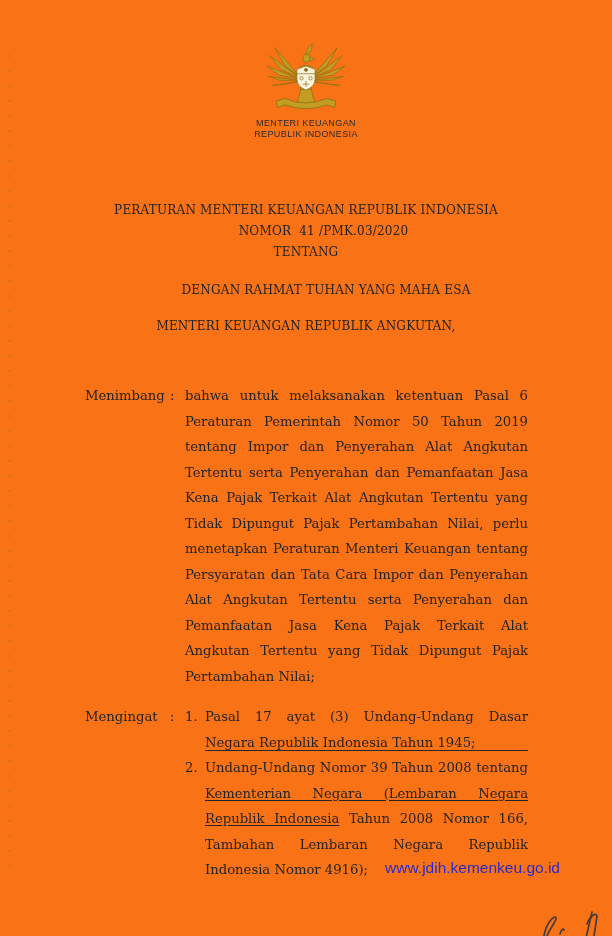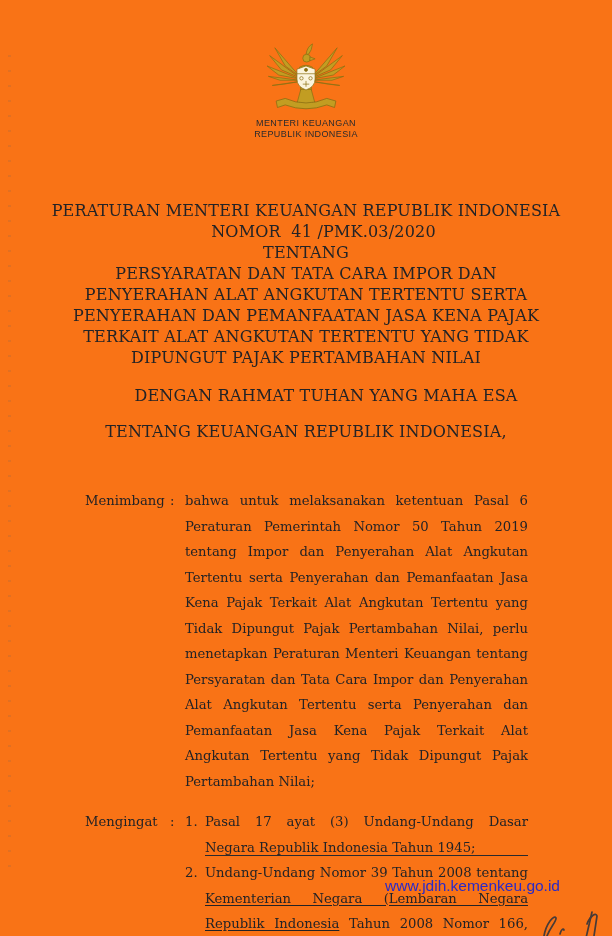--- a/index.html
+++ b/index.html
@@ -37,21 +37,21 @@
   }
   .salinan {
     font-size: 12px;
     font-weight: bold;
     letter-spacing: .8px;
     margin-top: 11px;
   }
   .title-block {
     margin-top: 60px;
     text-align: center;
-    font-size: 16px;
+    font-size: 12px;
     line-height: 21px;
     letter-spacing: .2px;
   }
   .num-line { white-space: pre-wrap; padding-left: 35px; }
   .subject { width: 502px; margin: 0 auto; }
   .invocation { margin-top: 17px; padding-left: 40px; }
   .authority { margin-top: 15px; }
   .clause {
     display: flex;
     padding-left: 85px;
@@ -70,21 +70,21 @@
   .m-text { flex: 1; text-align: justify; position: relative; }
   .m-text.full-rule::after {
     content: "";
     position: absolute;
     left: 0; right: 0; bottom: 4px;
     border-bottom: 1.3px solid #2a2a2e;
   }
   .u { text-decoration: underline; text-underline-offset: 2px; }
   .footer-link {
     position: absolute;
-    top: 877px;
+    top: 859px;
     right: 52px;
     font-family: "Liberation Sans", "DejaVu Sans", sans-serif;
     font-size: 15.5px;
     text-decoration: none;
     cursor: pointer;
   }
   .initials {
     position: absolute;
     right: 6px;
     bottom: -6px;
@@ -133,23 +133,22 @@
     <div class="ministry">
       <div>MENTERI KEUANGAN</div>
       <div>REPUBLIK INDONESIA</div>
     </div>
   </div>
 
   <div class="title-block">
     <div>PERATURAN MENTERI KEUANGAN REPUBLIK INDONESIA</div>
     <div class="num-line">NOMOR  41 /PMK.03/2020</div>
     <div>TENTANG</div>
-    <div class="subject">PERSYARATAN DAN TATA CARA IMPOR DAN PENYERAHAN ALAT ANGKUTAN TERTENTU SERTA PENYERAHAN DAN PEMANFAATAN JASA KENA PAJAK TERKAIT ALAT ANGKUTAN TERTENTU YANG TIDAK DIPUNGUT PAJAK PERTAMBAHAN NILAI</div>
     <div class="invocation">DENGAN RAHMAT TUHAN YANG MAHA ESA</div>
-    <div class="authority">TENTANG KEUANGAN REPUBLIK INDONESIA,</div>
+    <div class="authority">MENTERI KEUANGAN REPUBLIK ANGKUTAN,</div>
   </div>
 
   <div class="clause first">
     <div class="clause-label">Menimbang</div>
     <div class="clause-colon">:</div>
     <div class="clause-body just">bahwa untuk melaksanakan ketentuan Pasal 6 Peraturan Pemerintah Nomor 50 Tahun 2019 tentang Impor dan Penyerahan Alat Angkutan Tertentu serta Penyerahan dan Pemanfaatan Jasa Kena Pajak Terkait Alat Angkutan Tertentu yang Tidak Dipungut Pajak Pertambahan Nilai, perlu menetapkan Peraturan Menteri Keuangan tentang Persyaratan dan Tata Cara Impor dan Penyerahan Alat Angkutan Tertentu serta Penyerahan dan Pemanfaatan Jasa Kena Pajak Terkait Alat Angkutan Tertentu yang Tidak Dipungut Pajak Pertambahan Nilai;</div>
   </div>
 
   <div class="clause second">
     <div class="clause-label">Mengingat</div>

